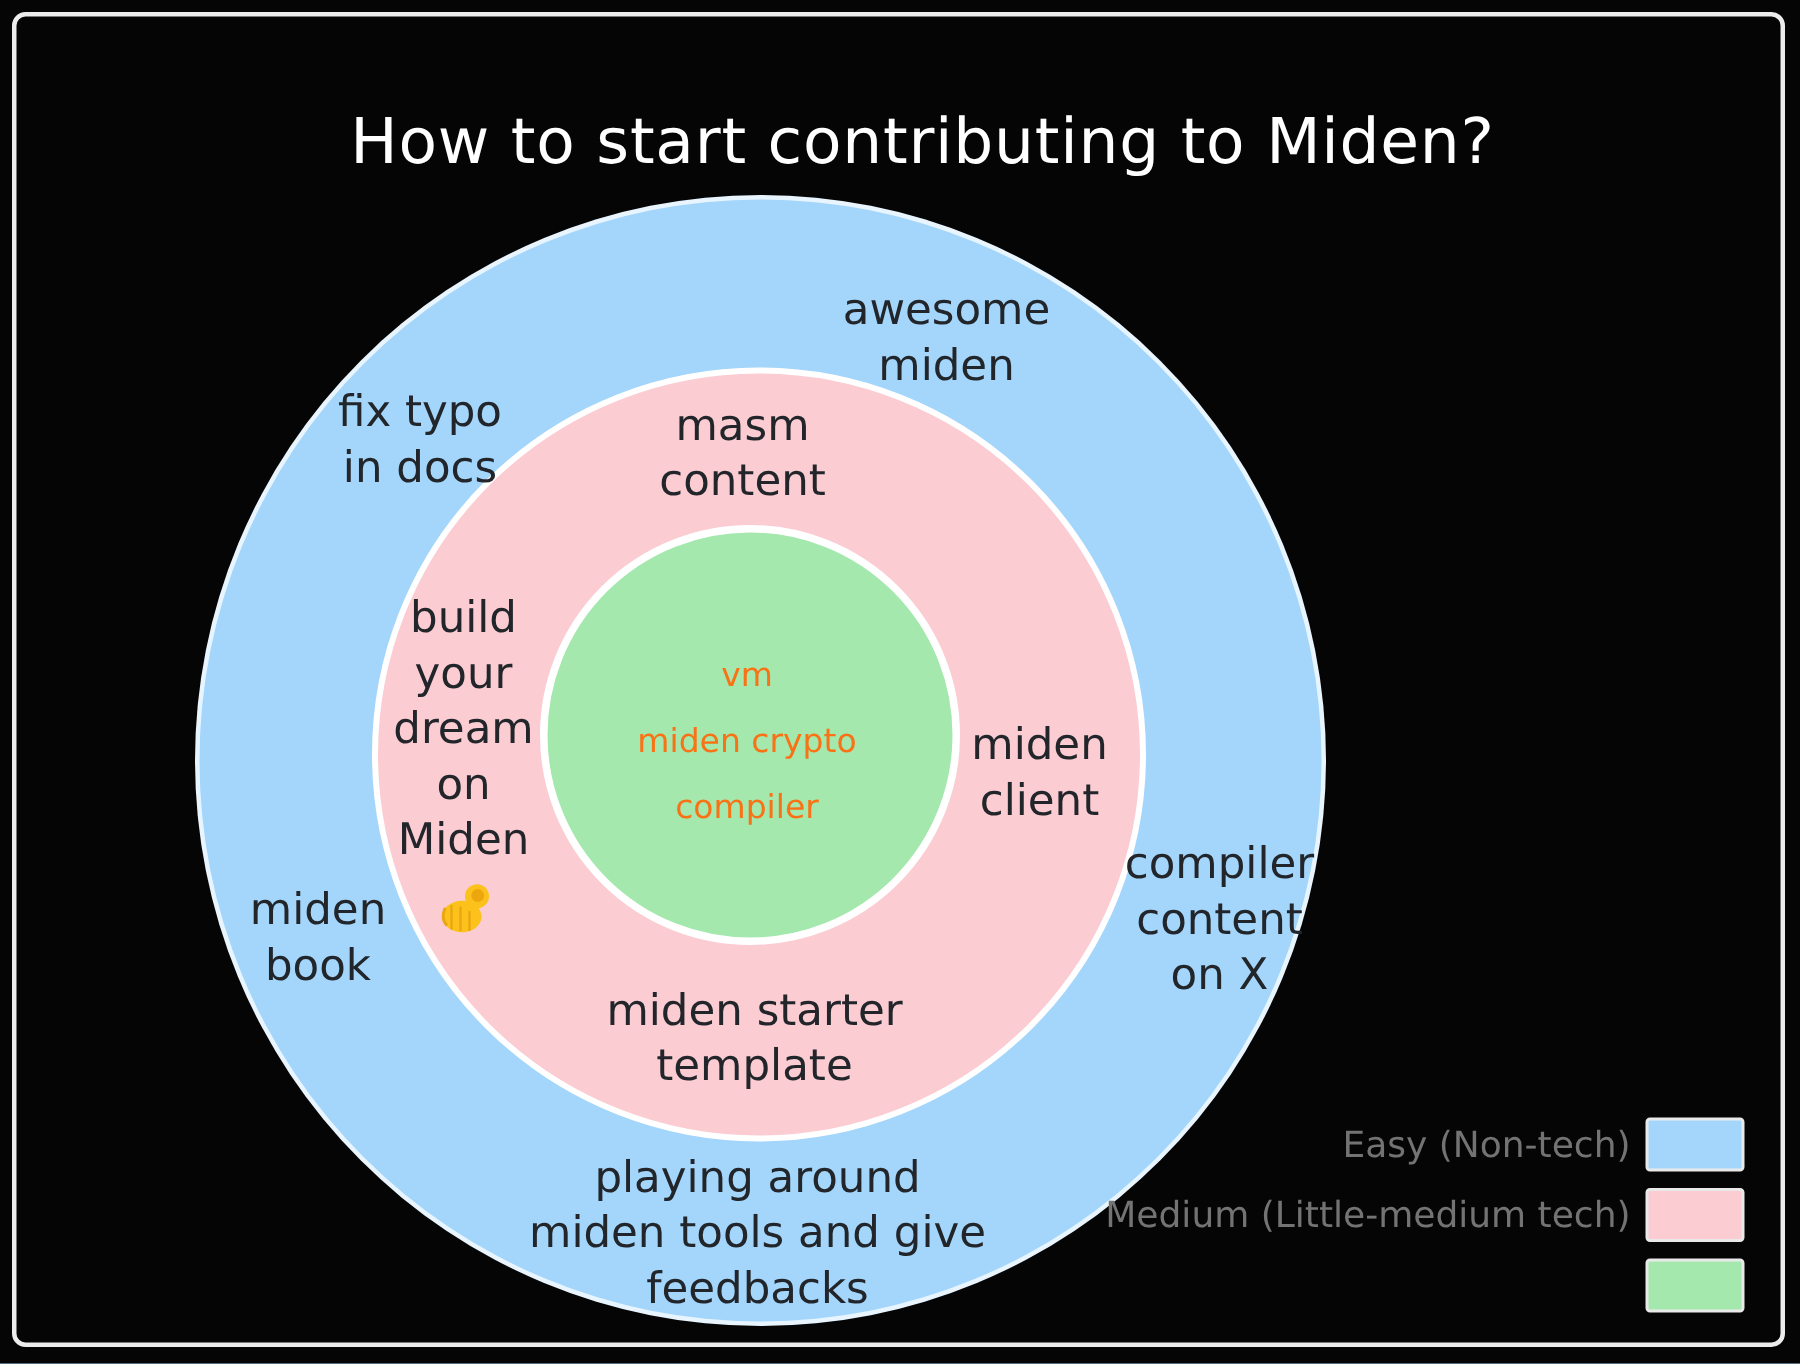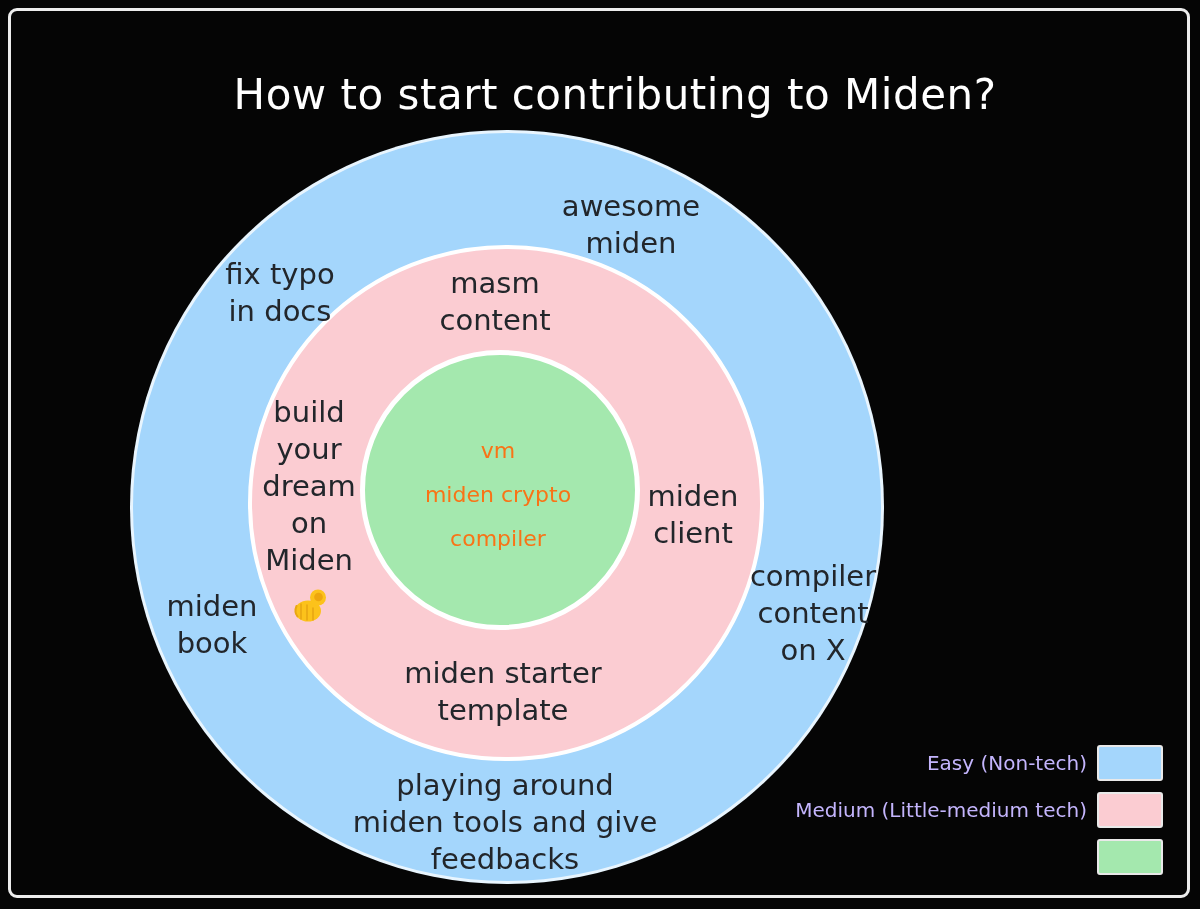--- a/index.html
+++ b/index.html
@@ -74,22 +74,22 @@
     position:absolute;
     right:37px;top:745px;
   }
   .legend-row{
     display:flex;
     align-items:center;
     justify-content:flex-end;
     margin-bottom:11px;
   }
   .legend-label{
-    color:#c4b5fd;
-    font-size:20px;
+    color:#737373;
+    font-size:24px;
     margin-right:10px;
     white-space:nowrap;
   }
   .legend-swatch{
     width:62px;height:32px;
     border:2px solid #e9e9e9;
     border-radius:3px;
     box-sizing:content-box;
   }
 </style>

